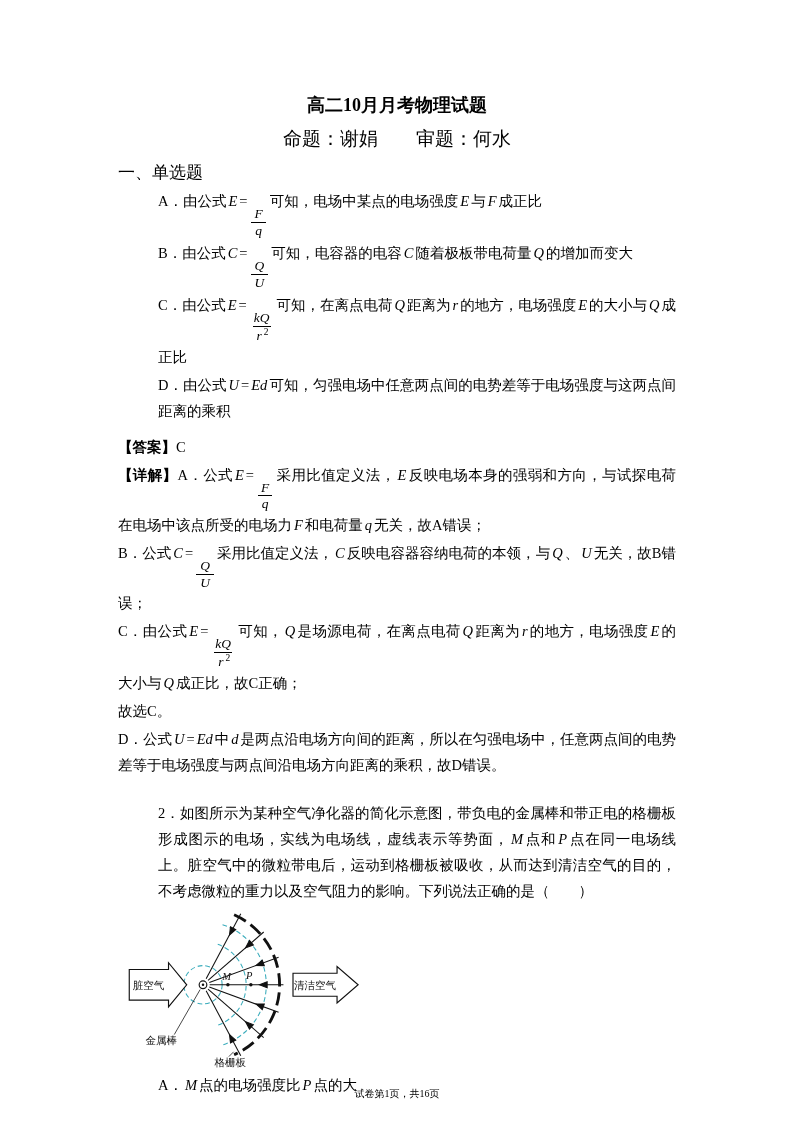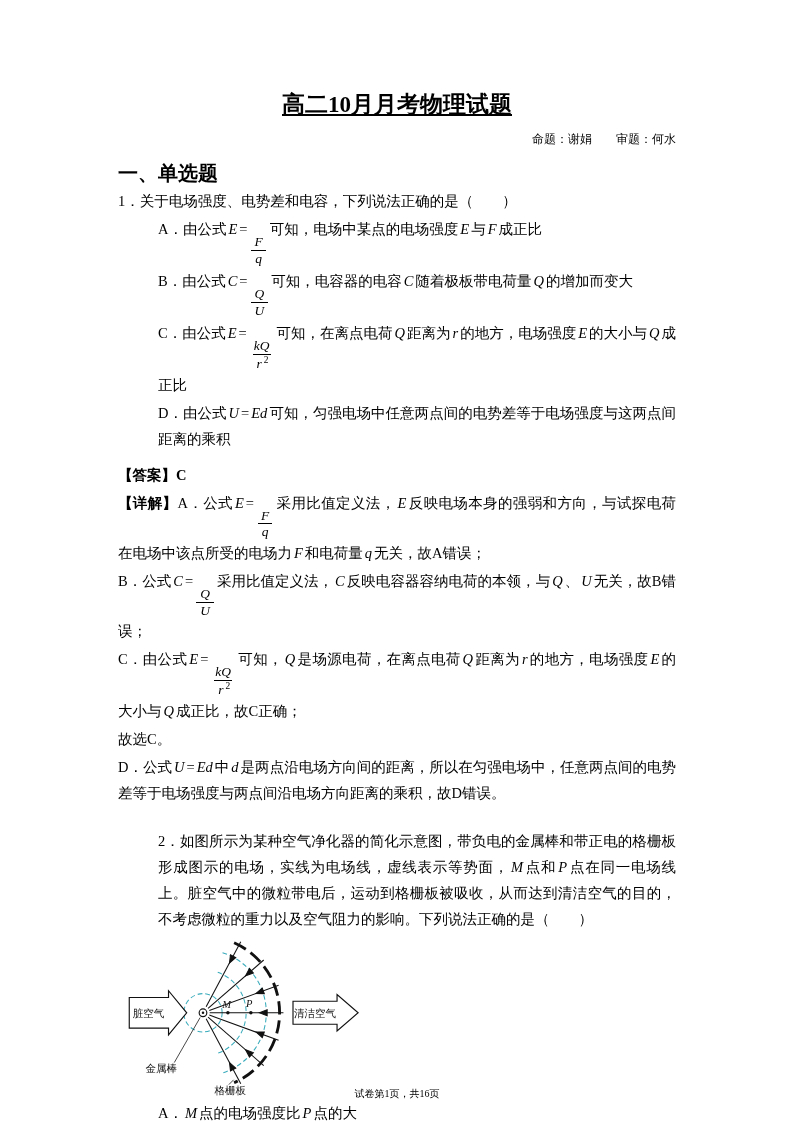--- a/index.html
+++ b/index.html
@@ -1,25 +1,25 @@
 <!DOCTYPE html>
 <html><head>
 <meta charset="utf-8">
 <style>
   html,body{margin:0;padding:0;}
   body{background:#ffffff;}
   .page{width:794px;height:1123px;margin:0 auto;background:#fff;position:relative;
         font-family:"Liberation Serif","DejaVu Serif",serif;color:#000;overflow:hidden;}
   .content{position:absolute;left:118px;top:92px;width:558px;font-size:14.5px;line-height:26px;text-align:justify;}
-  .title{font-size:23px;font-weight:bold;text-align:center;margin:0 0 8px 0;text-decoration:underline;}
-  .byline{font-size:12px;text-align:right;margin-bottom:8px;}
-  .section{font-size:20px;font-weight:bold;margin:6px 0 2px 0;}
+  .title{font-size:18px;font-weight:bold;text-align:center;margin:0 0 8px 0;}
+  .byline{font-size:19px;text-align:center;margin-bottom:8px;}
+  .section{font-size:17px;font-weight:normal;margin:6px 0 2px 0;}
   p{margin:2px 0;}
   .option{margin-left:40px;}
-  .gap-top{margin-top:10px;font-weight:bold;}
+  .gap-top{margin-top:10px;}
   .q2gap{margin-top:22px;margin-left:40px;}
   .var{font-style:italic;padding:0 2px;}
   sup{font-size:0.7em;}
   .frac{display:inline-flex;flex-direction:column;align-items:center;vertical-align:-0.9em;
         margin:0 3px;line-height:1.15;font-size:0.93em;}
   .frac .num{padding:0 2px;}
   .frac .den{border-top:1px solid #000;padding:0 2px;}
   .diagram{margin:8px 0 2px 10px;display:block;}
   .svg-cjk{font-family:"Liberation Serif","DejaVu Serif",serif;font-size:11px;fill:#111;}
   .svg-var{font-family:"Liberation Serif","DejaVu Serif",serif;font-style:italic;font-size:11px;fill:#111;}
@@ -28,21 +28,20 @@
 </head>
 <body>
 
 <div class="page">
   <div class="content">
 
     <div class="title">高二10月月考物理试题</div>
     <div class="byline">命题：谢娟　　审题：何水</div>
     <div class="section">一、单选题</div>
 
-    <p>1．关于电场强度、电势差和电容，下列说法正确的是（　　）</p>
     <p class="option">A．由公式<span class="var">E</span>=<span class="frac">
           <span class="num"><span class="var">F</span></span>
           <span class="den"><span class="var">q</span></span>
         </span>可知，电场中某点的电场强度<span class="var">E</span>与<span class="var">F</span>成正比</p>
     <p class="option">B．由公式<span class="var">C</span>=<span class="frac">
           <span class="num"><span class="var">Q</span></span>
           <span class="den"><span class="var">U</span></span>
         </span>可知，电容器的电容<span class="var">C</span>随着极板带电荷量<span class="var">Q</span>的增加而变大</p>
     <p class="option">C．由公式<span class="var">E</span>=<span class="frac">
           <span class="num"><span class="var">kQ</span></span>

